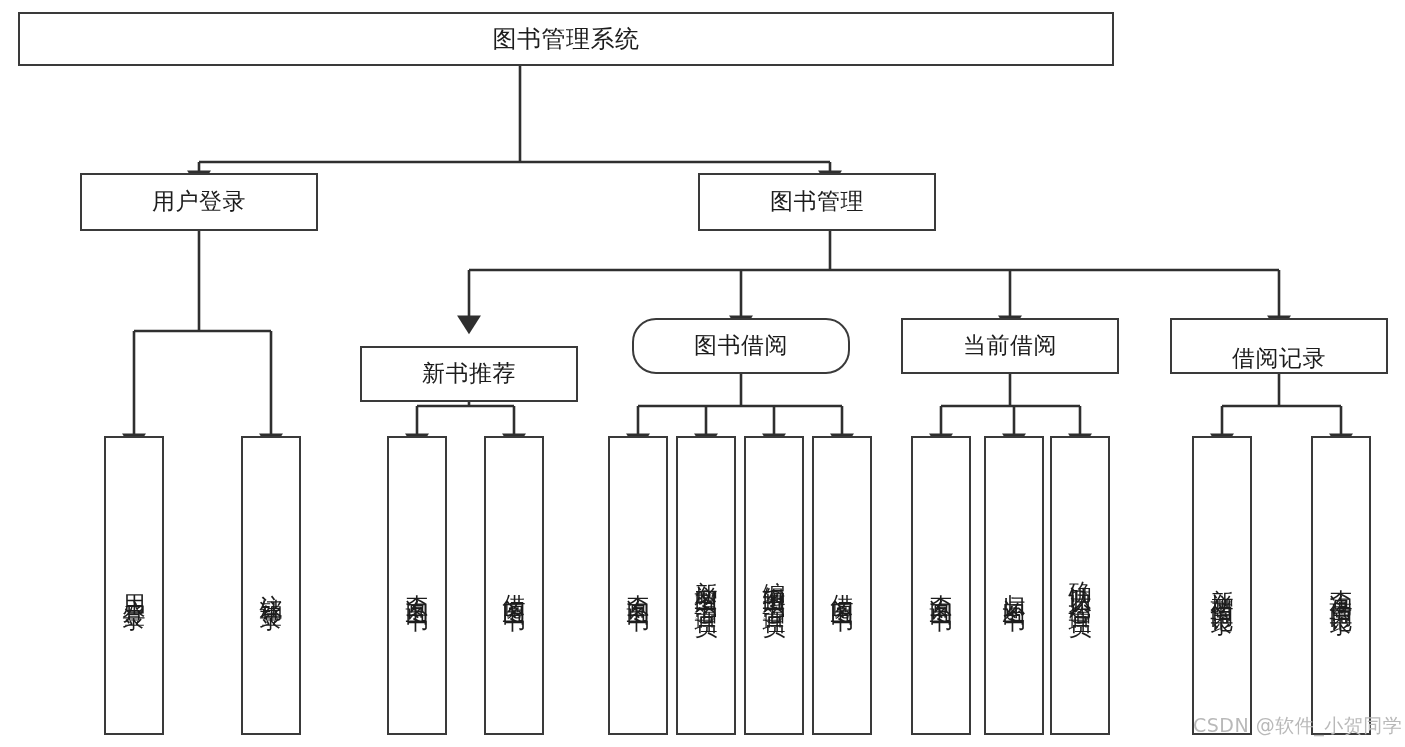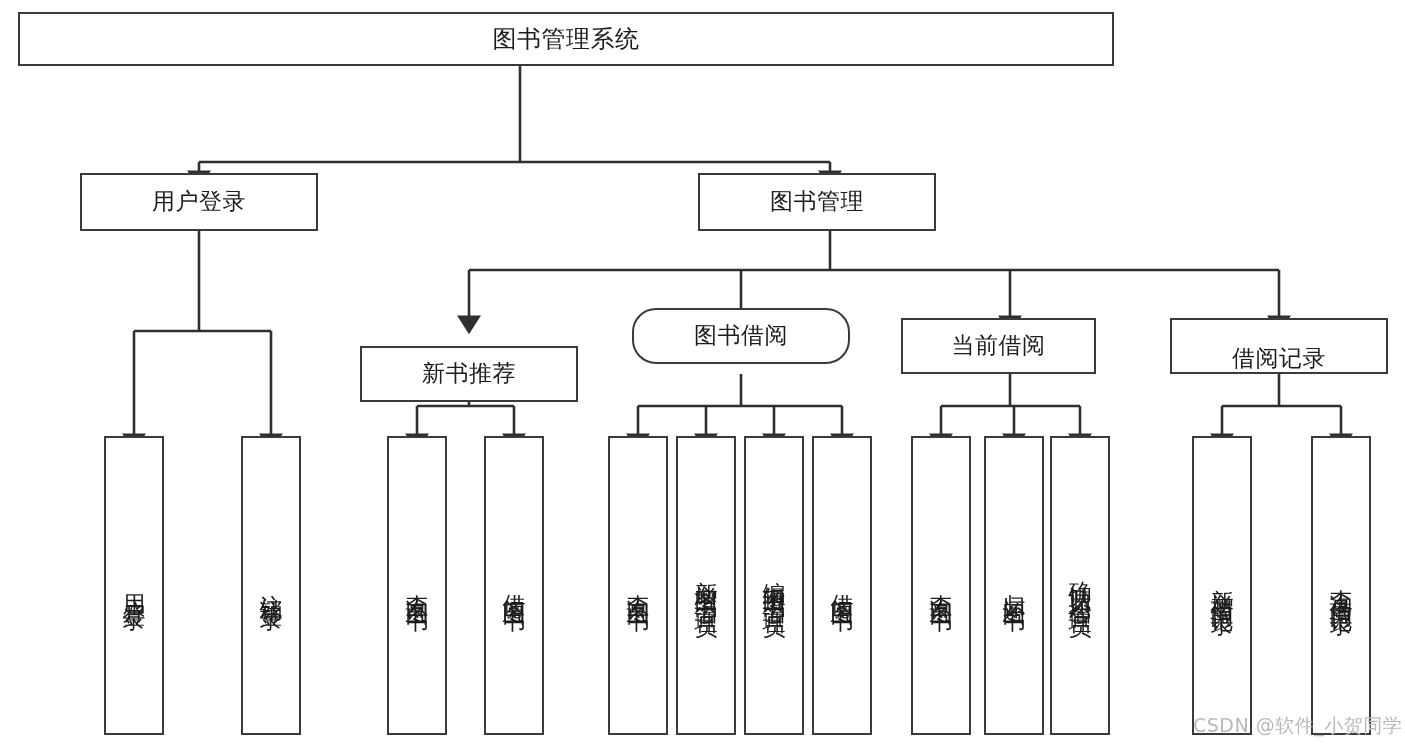--- a/index.html
+++ b/index.html
@@ -125,24 +125,24 @@
       </div>
       <div class="node horiz" style="left: 80px; top: 173px; width: 238px; height: 58px;">
         <span class="label">用户登录</span>
       </div>
       <div class="node horiz" style="left: 698px; top: 173px; width: 238px; height: 58px;">
         <span class="label">图书管理</span>
       </div>
       <div class="node horiz" style="left: 360px; top: 318px; width: 218px; height: 56px; margin-top: 28px;">
         <span class="label">新书推荐</span>
       </div>
-      <div class="node horiz" style="left: 632px; top: 308px; width: 218px; height: 56px; border-radius: 24px;">
+      <div class="node horiz" style="left: 632px; top: 318px; width: 218px; height: 56px; border-radius: 24px;">
         <span class="label">图书借阅</span>
       </div>
-      <div class="node horiz" style="left: 901px; top: 318px; width: 195px; height: 56px;">
+      <div class="node horiz" style="left: 901px; top: 318px; width: 218px; height: 56px;">
         <span class="label">当前借阅</span>
       </div>
       <div class="node horiz" style="left: 1170px; top: 318px; width: 218px; height: 56px; align-items: flex-end;">
         <span class="label">借阅记录</span>
       </div>
       <div class="node vert" style="left: 104px; top: 436px; width: 60px; height: 299px;">
         <span class="label">用户登录</span>
       </div>
       <div class="node vert" style="left: 241px; top: 436px; width: 60px; height: 299px;">
         <span class="label">注销登录</span>

